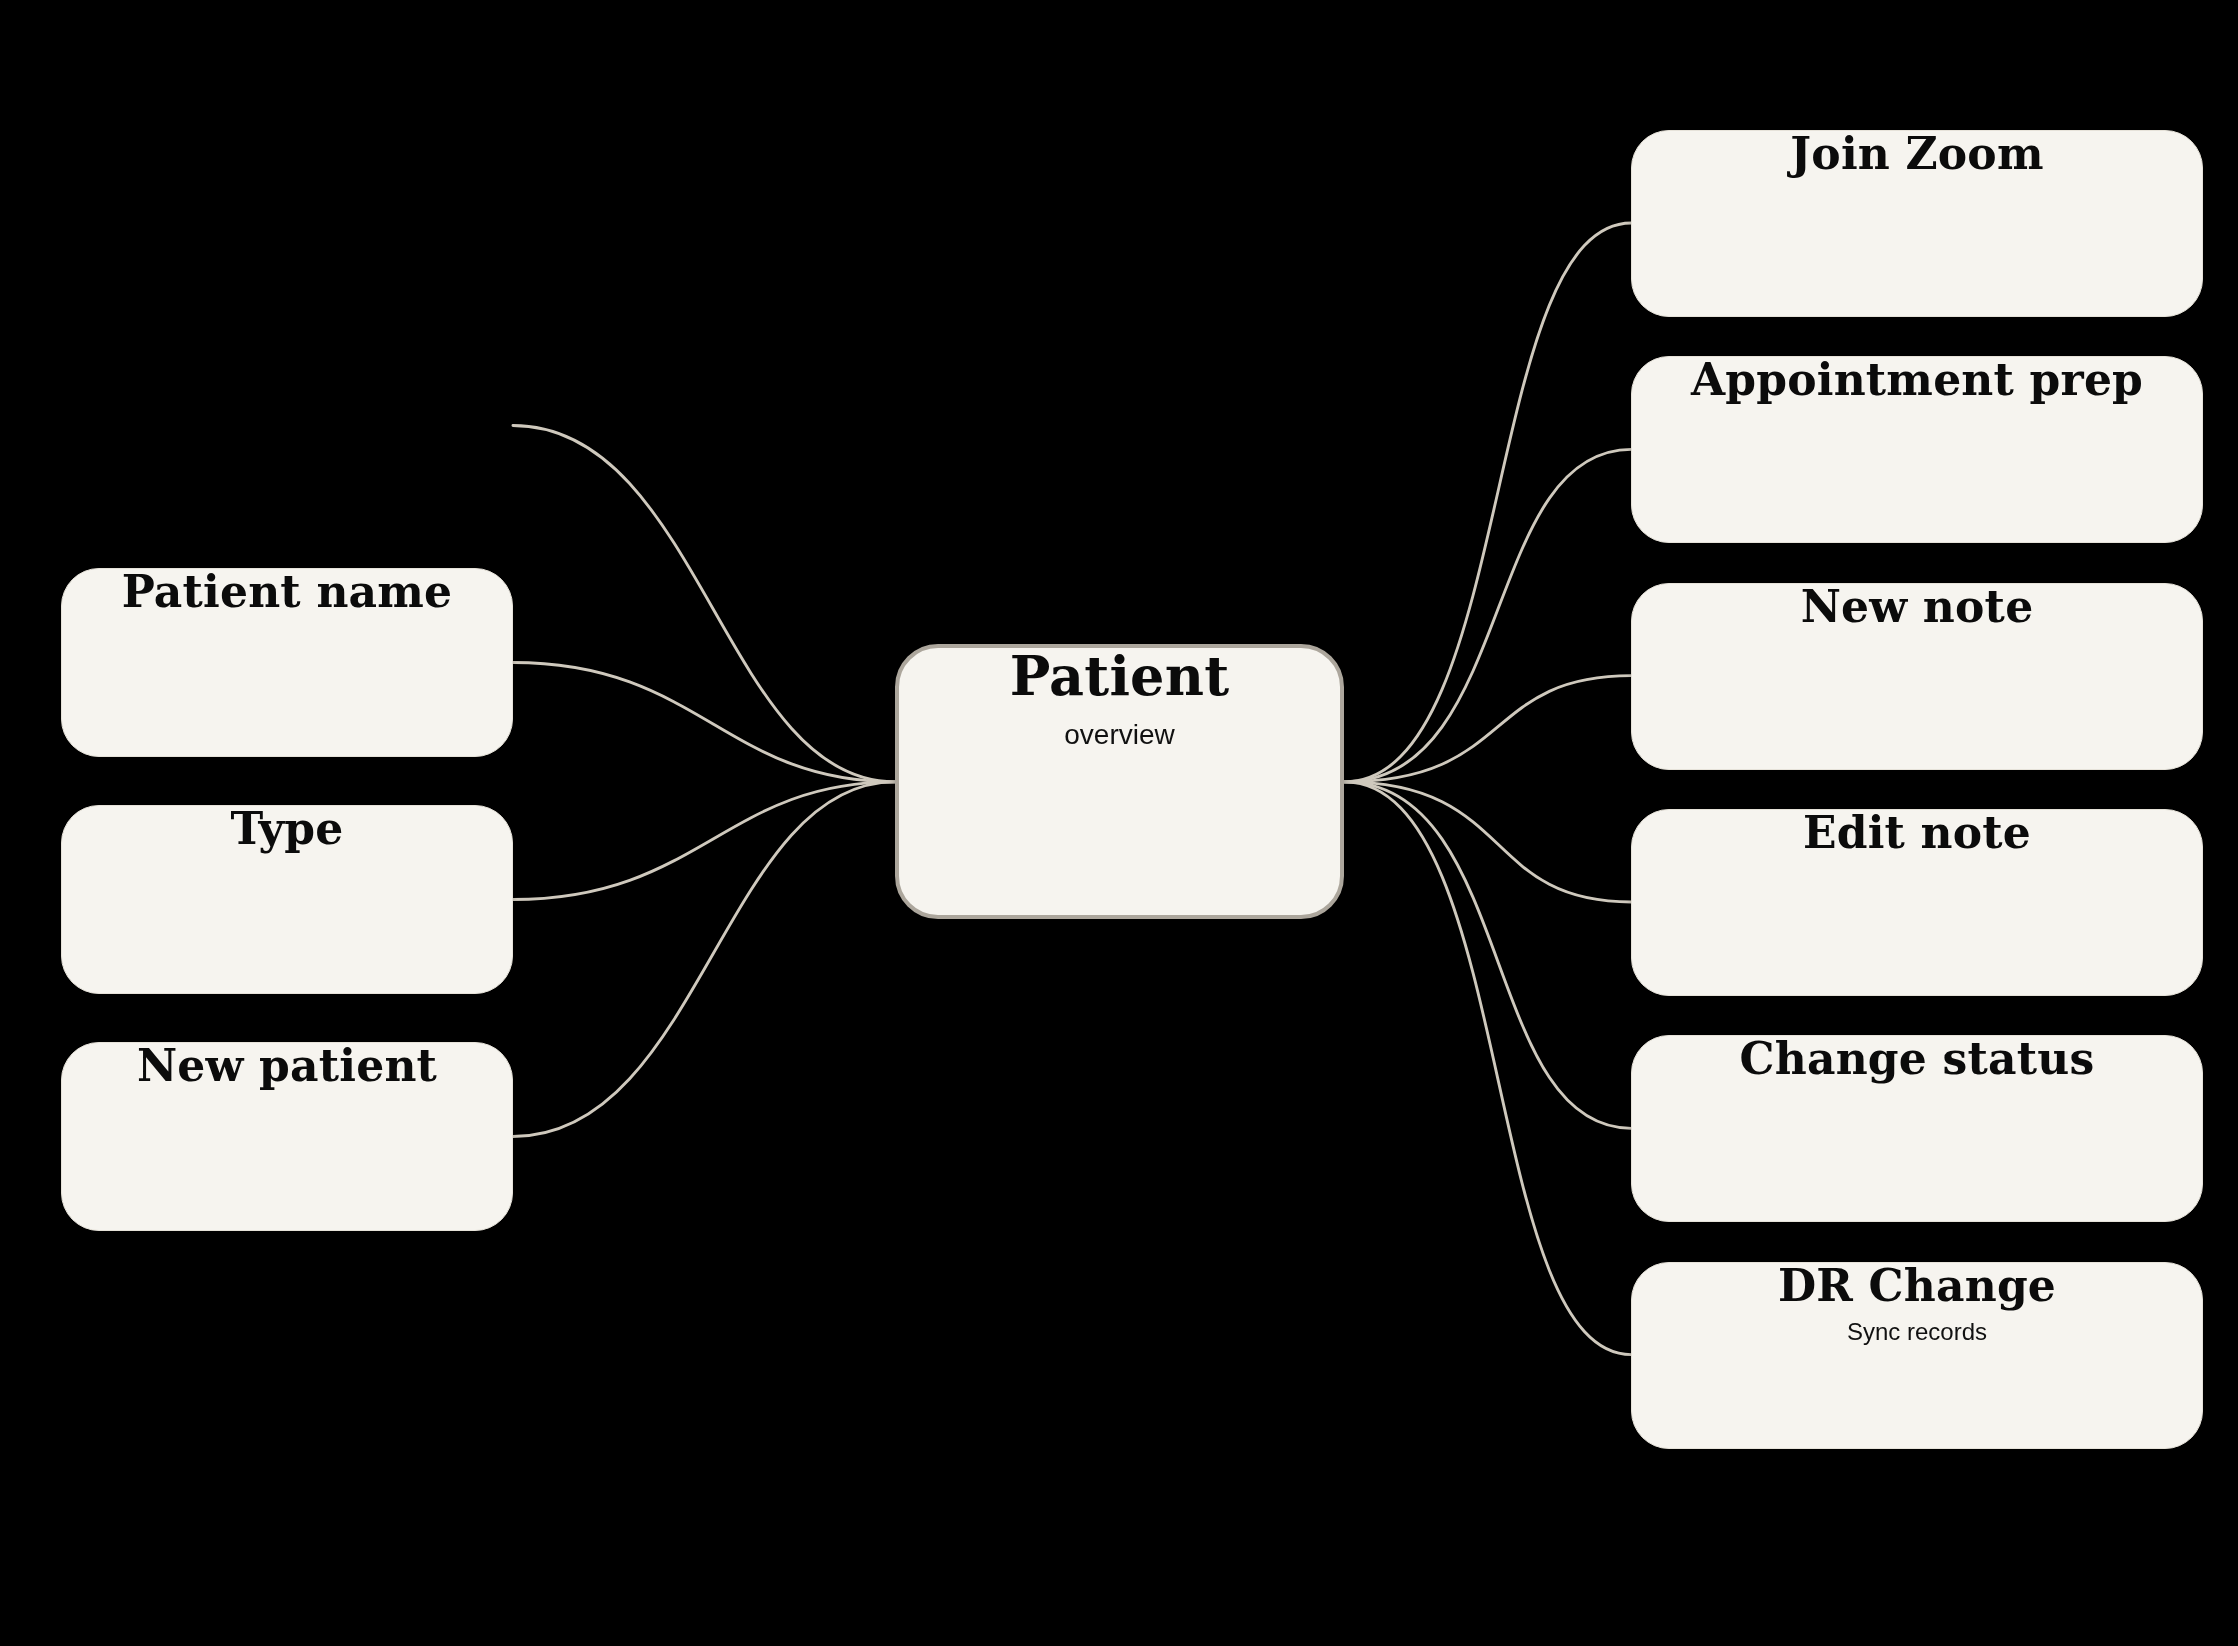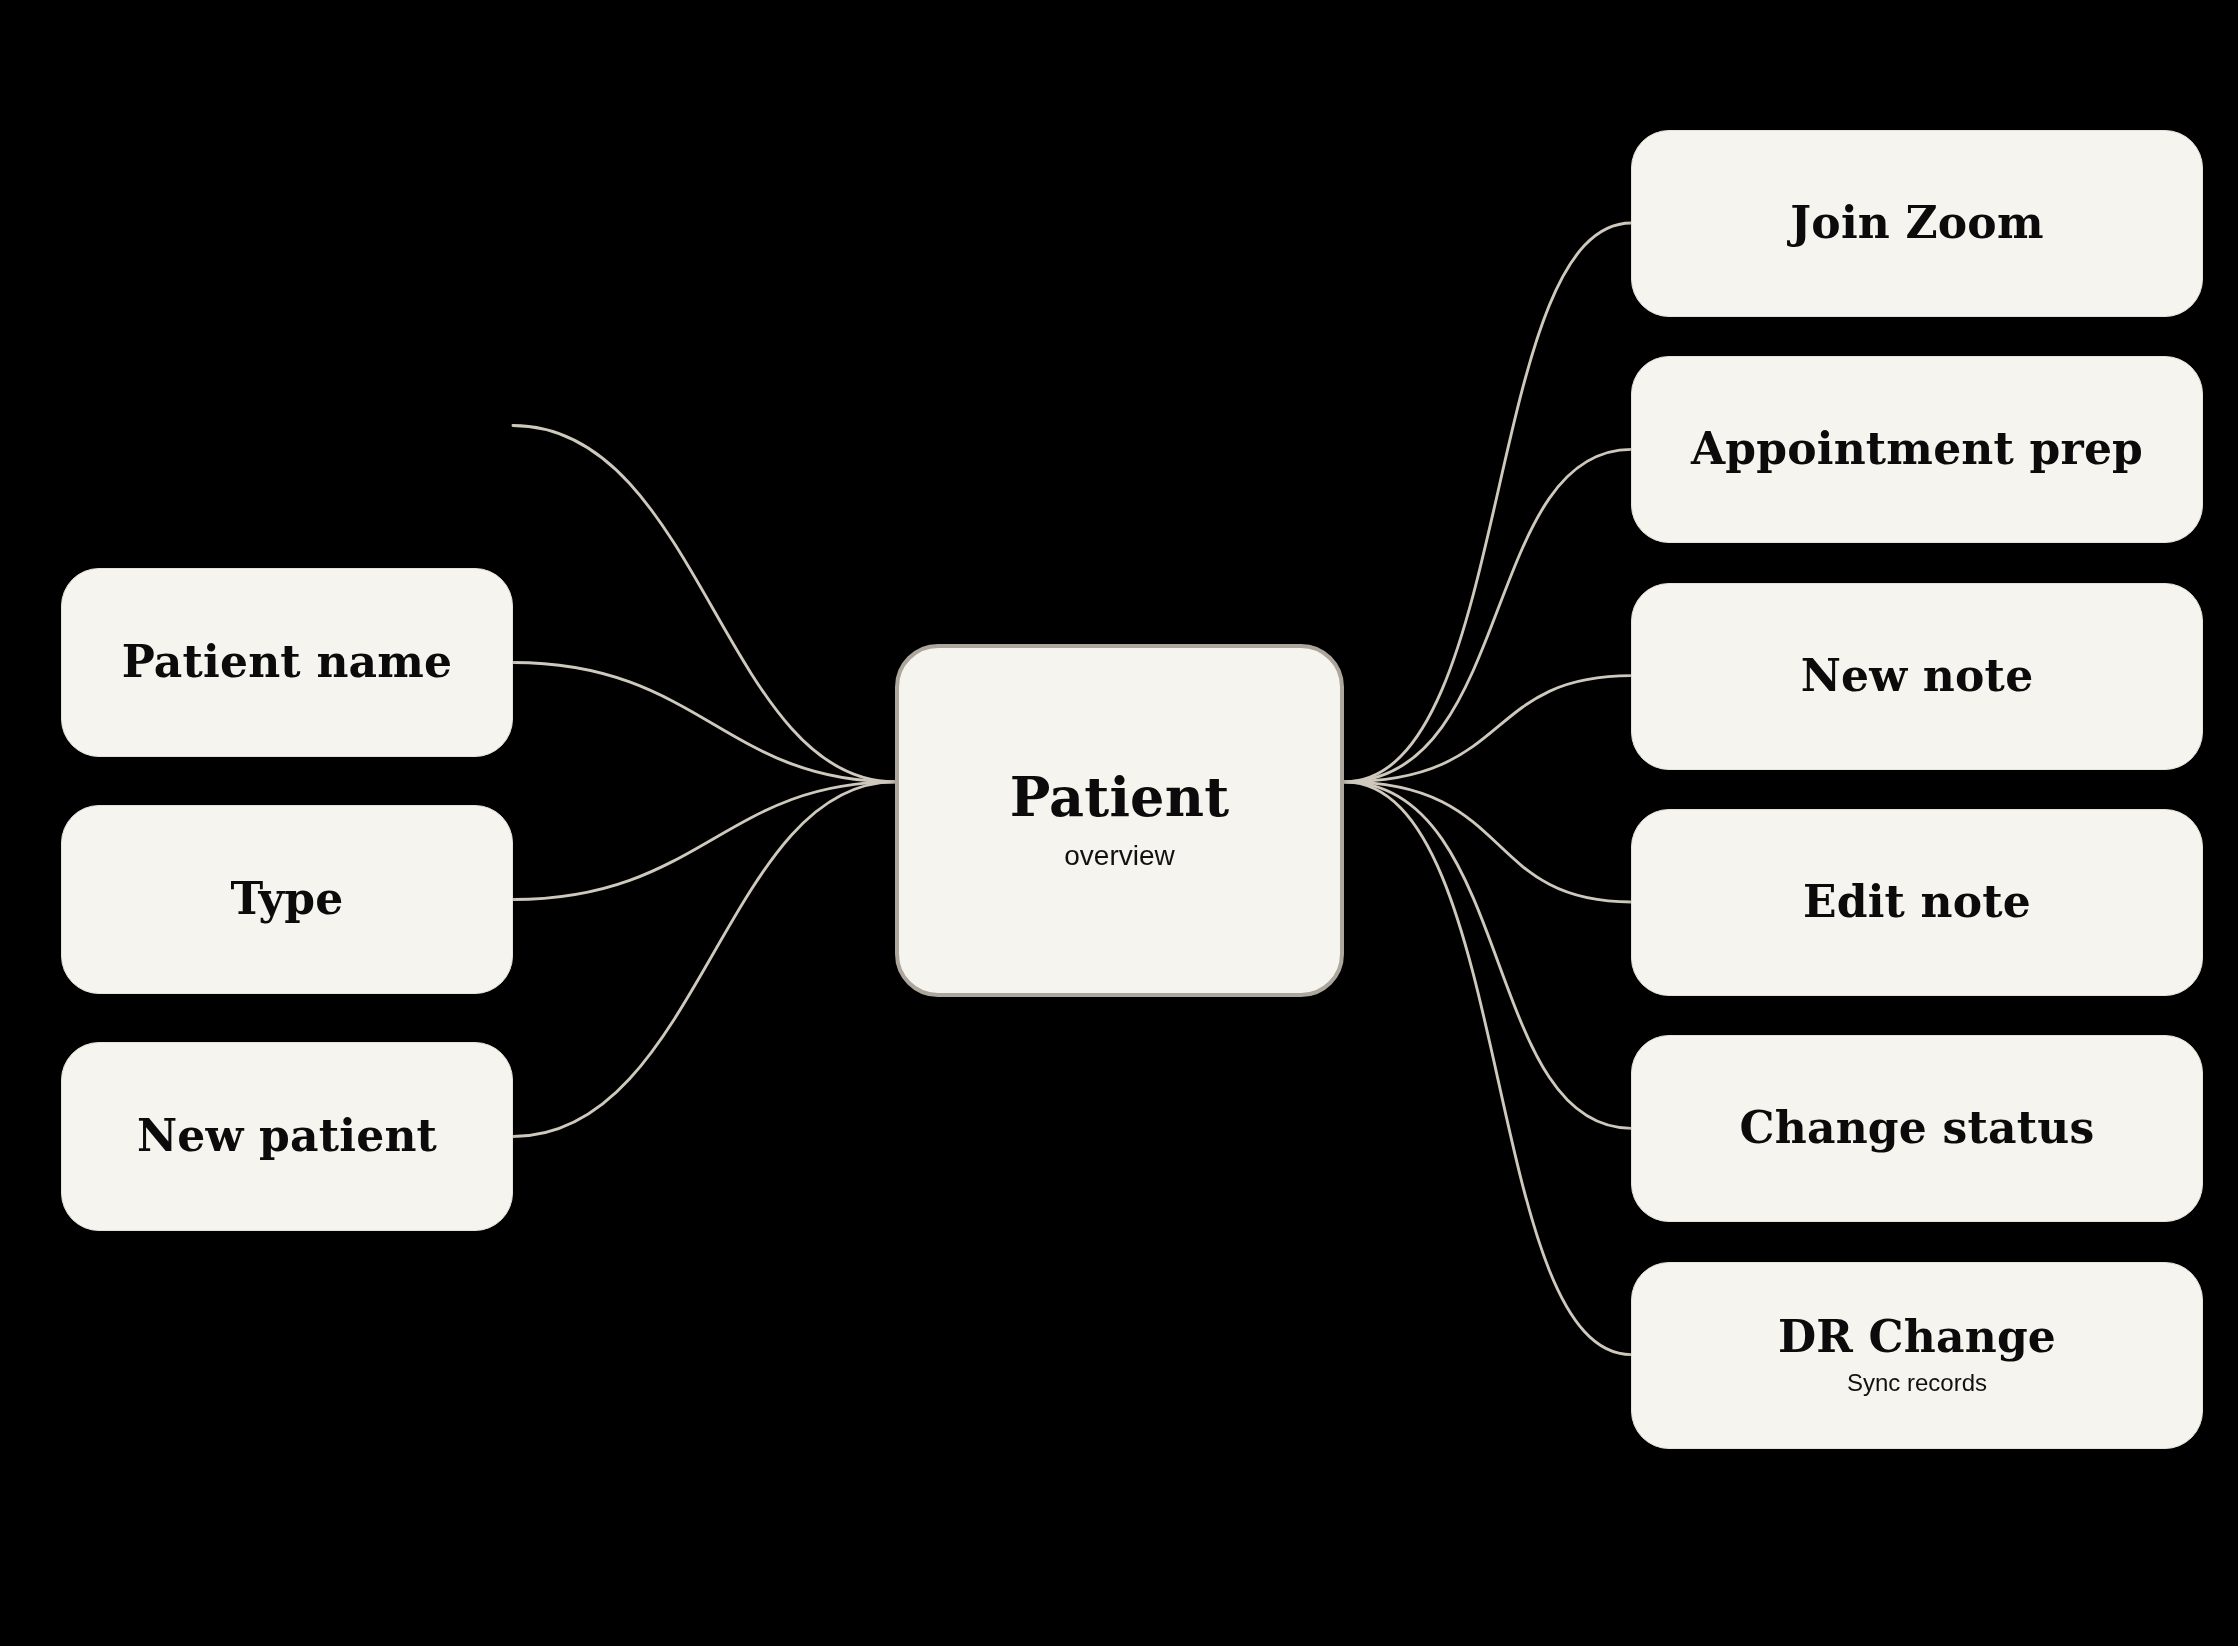--- a/index.html
+++ b/index.html
@@ -33,39 +33,38 @@
     stroke: #cfc9bd;
     stroke-width: 3.5;
     stroke-linecap: round;
   }
   .node {
     position: absolute;
     box-sizing: border-box;
     display: flex;
     flex-direction: column;
     align-items: center;
-    justify-content: center;
     text-align: center;
     background: #f6f4ef;
     border-radius: 38px;
     border: 1.6px solid #e6e2d9;
     box-shadow: 0 3.3px 5px rgba(0,0,0,0.22);
     overflow: hidden;
   }
   .node-leaf {
     width: 452px;
     height: 189px;
   }
   .node-right {
     width: 572px;
     height: 187px;
   }
   .node-center {
     width: 449px;
-    height: 353px;
+    height: 275px;
     border: 4.1px solid #aca69c;
     border-radius: 43px;
     box-shadow: 0 5px 8.2px rgba(0,0,0,0.30);
   }
   .node-title {
     font-family: "DejaVu Serif", "Liberation Serif", serif;
     font-weight: bold;
     color: #0b0b0b;
     letter-spacing: 0.2px;
     line-height: 1.05;

